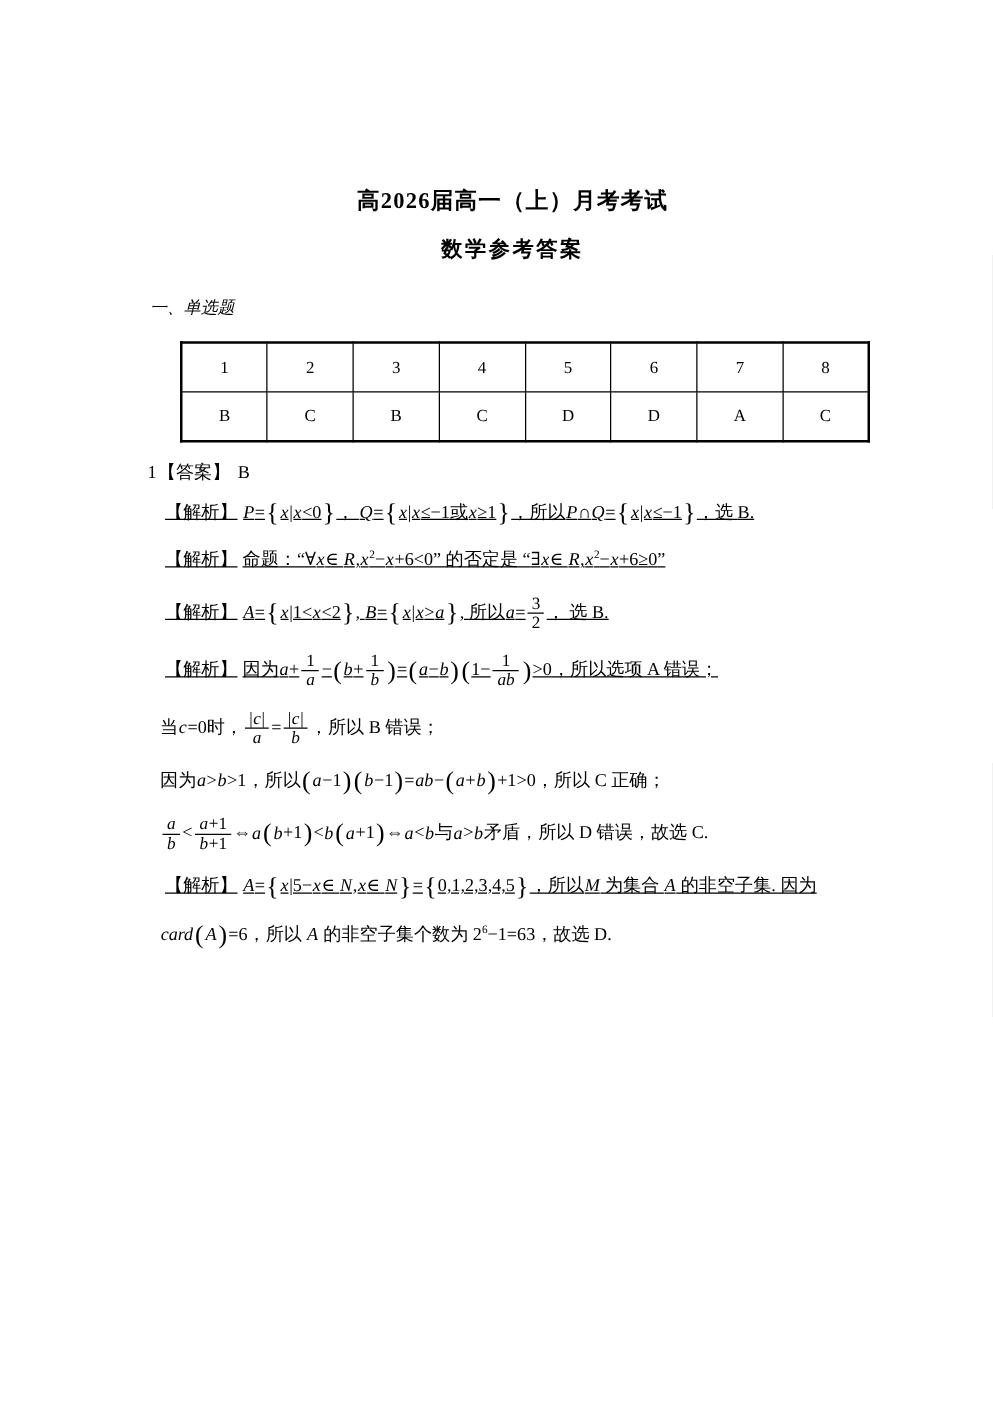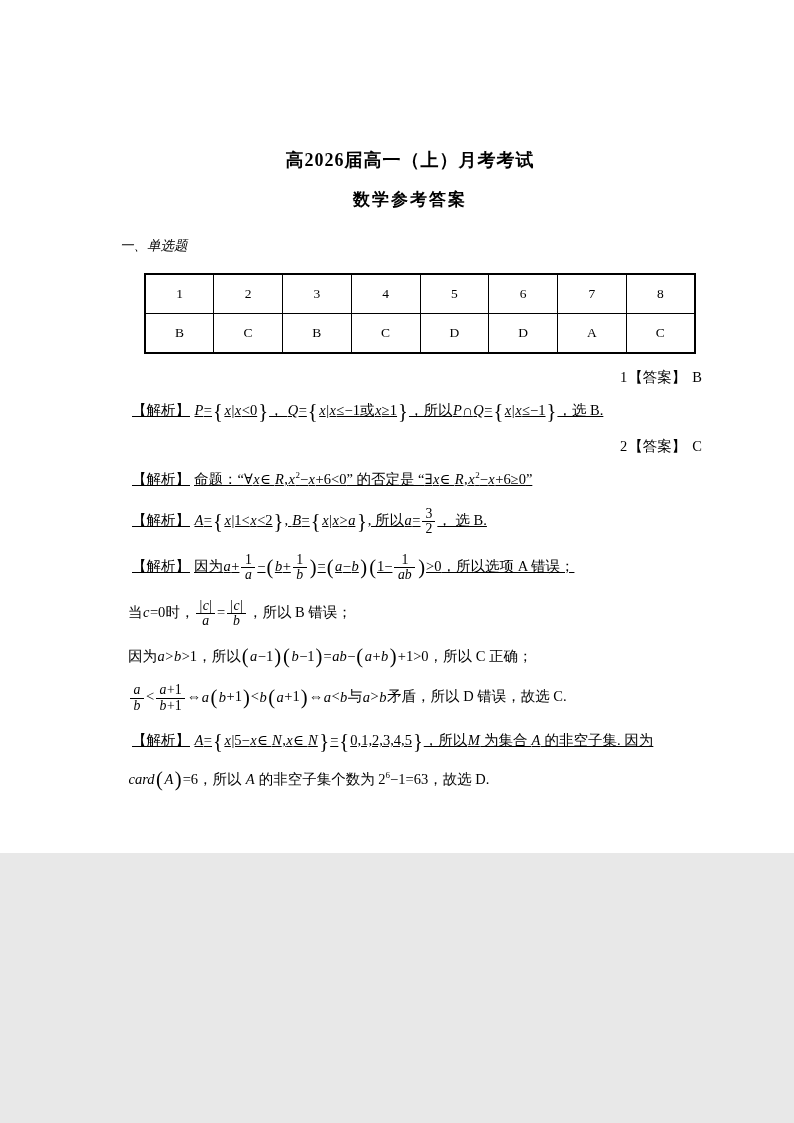--- a/index.html
+++ b/index.html
@@ -1,17 +1,17 @@
 <!DOCTYPE html>
 <html><head>
 <meta charset="utf-8">
 <style>
   html,body{margin:0;padding:0;background:#e8e8e8;}
   .page{
-    width:794px;height:853px;background:#ffffff;color:#000;
+    width:794px;height:1123px;background:#ffffff;color:#000;
     margin:0 auto;position:relative;overflow:hidden;
     font-family:"Liberation Serif","DejaVu Serif",serif;
     box-sizing:border-box;
     padding:148px 92px 0 118px;
   }
   .title{
     text-align:center;font-size:18px;font-weight:bold;margin:0 0 16px 0;
     letter-spacing:1px;
     font-family:"Liberation Serif","DejaVu Serif",serif;
   }
@@ -23,21 +23,21 @@
   .section{font-size:13.5px;margin:0 0 18px 2px;font-style:italic;}
   table.ans-table{
     border-collapse:collapse;margin:0 0 8px 26px;
     width:552px;table-layout:fixed;
     border:2px solid #000;
   }
   table.ans-table td{
     border:1.5px solid #000;height:36px;text-align:center;
     font-size:13.5px;font-family:"Liberation Serif","DejaVu Serif",serif;
   }
-  .q-head{font-size:14.5px;margin:14px 0 4px 0;text-align:right;}
+  .q-head{font-size:14.5px;margin:14px 0 4px 0;}
   .q-num{margin-right:1px;}
   .q-ans{margin-left:2px;}
   .q-line{font-size:14.5px;line-height:1.55;margin:12px 0 16px 14px;}
   .q-line.first{margin-left:14px;text-decoration:underline;}
   .q-line.cont{margin-left:10px;}
   .q-label{margin-right:4px;}
   .math{font-style:normal;white-space:pre;}
   i.v{font-family:"Liberation Serif","DejaVu Serif",serif;font-style:italic;padding:0 0.5px;}
   .cjk{white-space:pre-wrap;}
   .frac{display:inline-block;text-align:center;vertical-align:middle;margin:0 2px;line-height:1.05;}
@@ -78,21 +78,20 @@
         </tr>
     </tbody>
   </table>
 
   <div id="questions">
       <div class="q-block">
         <div class="q-head"><span class="q-num">1</span><span class="q-label">【答案】</span><span class="q-ans">B</span></div>
         <div class="q-line first"><span class="q-label">【解析】</span><span class="math"><i class="v">P</i>=</span><span class="tall">{</span><span class="math"><i class="v">x</i>|<i class="v">x</i>&lt;0</span><span class="tall">}</span><span class="cjk">， </span><span class="math"><i class="v">Q</i>=</span><span class="tall">{</span><span class="math"><i class="v">x</i>|<i class="v">x</i>≤−1</span><span class="cjk">或</span><span class="math"><i class="v">x</i>≥1</span><span class="tall">}</span><span class="cjk">，所以</span><span class="math"><i class="v">P</i>∩<i class="v">Q</i>=</span><span class="tall">{</span><span class="math"><i class="v">x</i>|<i class="v">x</i>≤−1</span><span class="tall">}</span><span class="cjk">，选 B.</span></div>
       </div>
       <div class="q-block">
-        <div class="q-head"><span class="q-num">2</span><span class="q-label">【答案】</span><span class="q-ans">C</span></div>
         <div class="q-line first"><span class="q-label">【解析】</span><span class="cjk">命题：“</span><span class="math">∀<i class="v">x</i>∈ <i class="v">R</i>,<i class="v">x</i></span><sup class="sp">2</sup><span class="math">−<i class="v">x</i>+6&lt;0</span><span class="cjk">” 的否定是 “</span><span class="math">∃<i class="v">x</i>∈ <i class="v">R</i>,<i class="v">x</i></span><sup class="sp">2</sup><span class="math">−<i class="v">x</i>+6≥0</span><span class="cjk">”</span></div>
       </div>
       <div class="q-block">
         <div class="q-line first"><span class="q-label">【解析】</span><span class="math"><i class="v">A</i>=</span><span class="tall">{</span><span class="math"><i class="v">x</i>|1&lt;<i class="v">x</i>&lt;2</span><span class="tall">}</span><span class="math">, </span><span class="math"><i class="v">B</i>=</span><span class="tall">{</span><span class="math"><i class="v">x</i>|<i class="v">x</i>&gt;<i class="v">a</i></span><span class="tall">}</span><span class="math">, </span><span class="cjk">所以</span><span class="math"><i class="v">a</i>=</span><span class="frac"><span class="num">3</span><span class="den">2</span></span><span class="cjk">， 选 B.</span></div>
       </div>
       <div class="q-block">
         <div class="q-line first"><span class="q-label">【解析】</span><span class="cjk">因为</span><span class="math"><i class="v">a</i>+</span><span class="frac"><span class="num">1</span><span class="den"><i class="v">a</i></span></span><span class="math">−</span><span class="tall">(</span><span class="math"><i class="v">b</i>+</span><span class="frac"><span class="num">1</span><span class="den"><i class="v">b</i></span></span><span class="tall">)</span><span class="math">=</span><span class="tall">(</span><span class="math"><i class="v">a</i>−<i class="v">b</i></span><span class="tall">)</span><span class="tall">(</span><span class="math">1−</span><span class="frac"><span class="num">1</span><span class="den"><i class="v">ab</i></span></span><span class="tall">)</span><span class="math">&gt;0</span><span class="cjk">，所以选项 A 错误；</span></div>
         <div class="q-line cont"><span class="cjk">当</span><span class="math"><i class="v">c</i>=0</span><span class="cjk">时，</span><span class="frac"><span class="num">|<i class="v">c</i>|</span><span class="den"><i class="v">a</i></span></span><span class="math">=</span><span class="frac"><span class="num">|<i class="v">c</i>|</span><span class="den"><i class="v">b</i></span></span><span class="cjk">，所以 B 错误；</span></div>
         <div class="q-line cont"><span class="cjk">因为</span><span class="math"><i class="v">a</i>&gt;<i class="v">b</i>&gt;1</span><span class="cjk">，所以</span><span class="tall">(</span><span class="math"><i class="v">a</i>−1</span><span class="tall">)</span><span class="tall">(</span><span class="math"><i class="v">b</i>−1</span><span class="tall">)</span><span class="math">=<i class="v">ab</i>−</span><span class="tall">(</span><span class="math"><i class="v">a</i>+<i class="v">b</i></span><span class="tall">)</span><span class="math">+1&gt;0</span><span class="cjk">，所以 C 正确；</span></div>
         <div class="q-line cont"><span class="frac"><span class="num"><i class="v">a</i></span><span class="den"><i class="v">b</i></span></span><span class="math">&lt;</span><span class="frac"><span class="num"><i class="v">a</i>+1</span><span class="den"><i class="v">b</i>+1</span></span><span class="math">⇔<i class="v">a</i></span><span class="tall">(</span><span class="math"><i class="v">b</i>+1</span><span class="tall">)</span><span class="math">&lt;<i class="v">b</i></span><span class="tall">(</span><span class="math"><i class="v">a</i>+1</span><span class="tall">)</span><span class="math">⇔<i class="v">a</i>&lt;<i class="v">b</i></span><span class="cjk">与</span><span class="math"><i class="v">a</i>&gt;<i class="v">b</i></span><span class="cjk">矛盾，所以 D 错误，故选 C.</span></div>

